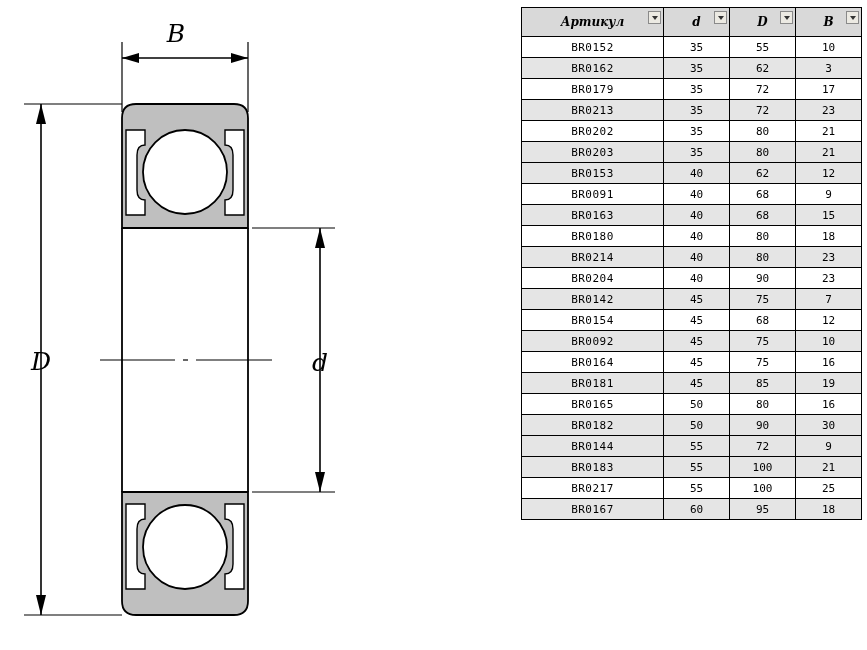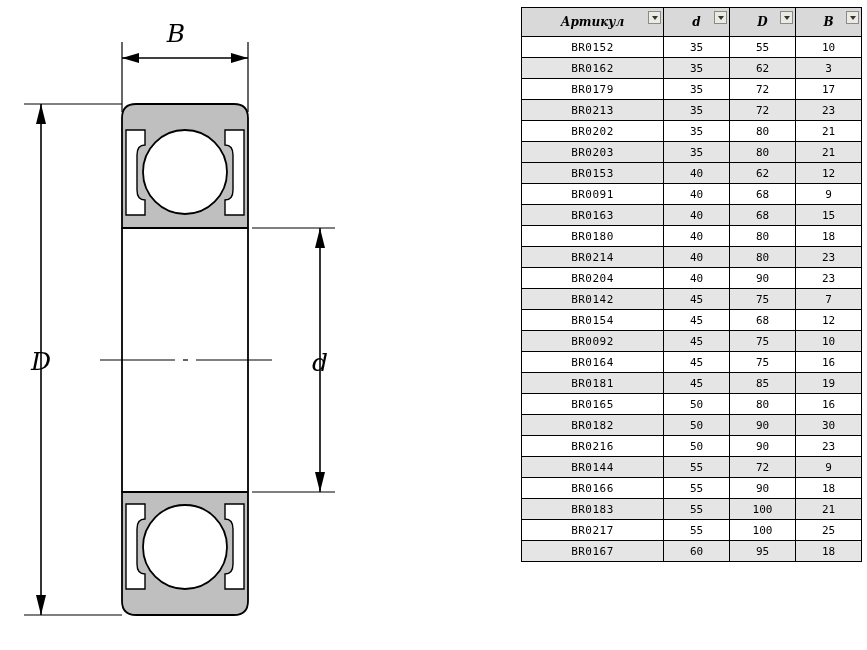--- a/index.html
+++ b/index.html
@@ -335,38 +335,26 @@
             <td>50</td>
             <td>80</td>
             <td>16</td>
           </tr>
           <tr class="alt">
             <td class="art">BR0182</td>
             <td>50</td>
             <td>90</td>
             <td>30</td>
           </tr>
-          <tr>
-            <td class="art">BR0216</td>
-            <td>50</td>
-            <td>90</td>
-            <td>23</td>
-          </tr>
           <tr class="alt">
             <td class="art">BR0144</td>
             <td>55</td>
             <td>72</td>
             <td>9</td>
           </tr>
-          <tr>
-            <td class="art">BR0166</td>
-            <td>55</td>
-            <td>90</td>
-            <td>18</td>
-          </tr>
           <tr class="alt">
             <td class="art">BR0183</td>
             <td>55</td>
             <td>100</td>
             <td>21</td>
           </tr>
           <tr>
             <td class="art">BR0217</td>
             <td>55</td>
             <td>100</td>

